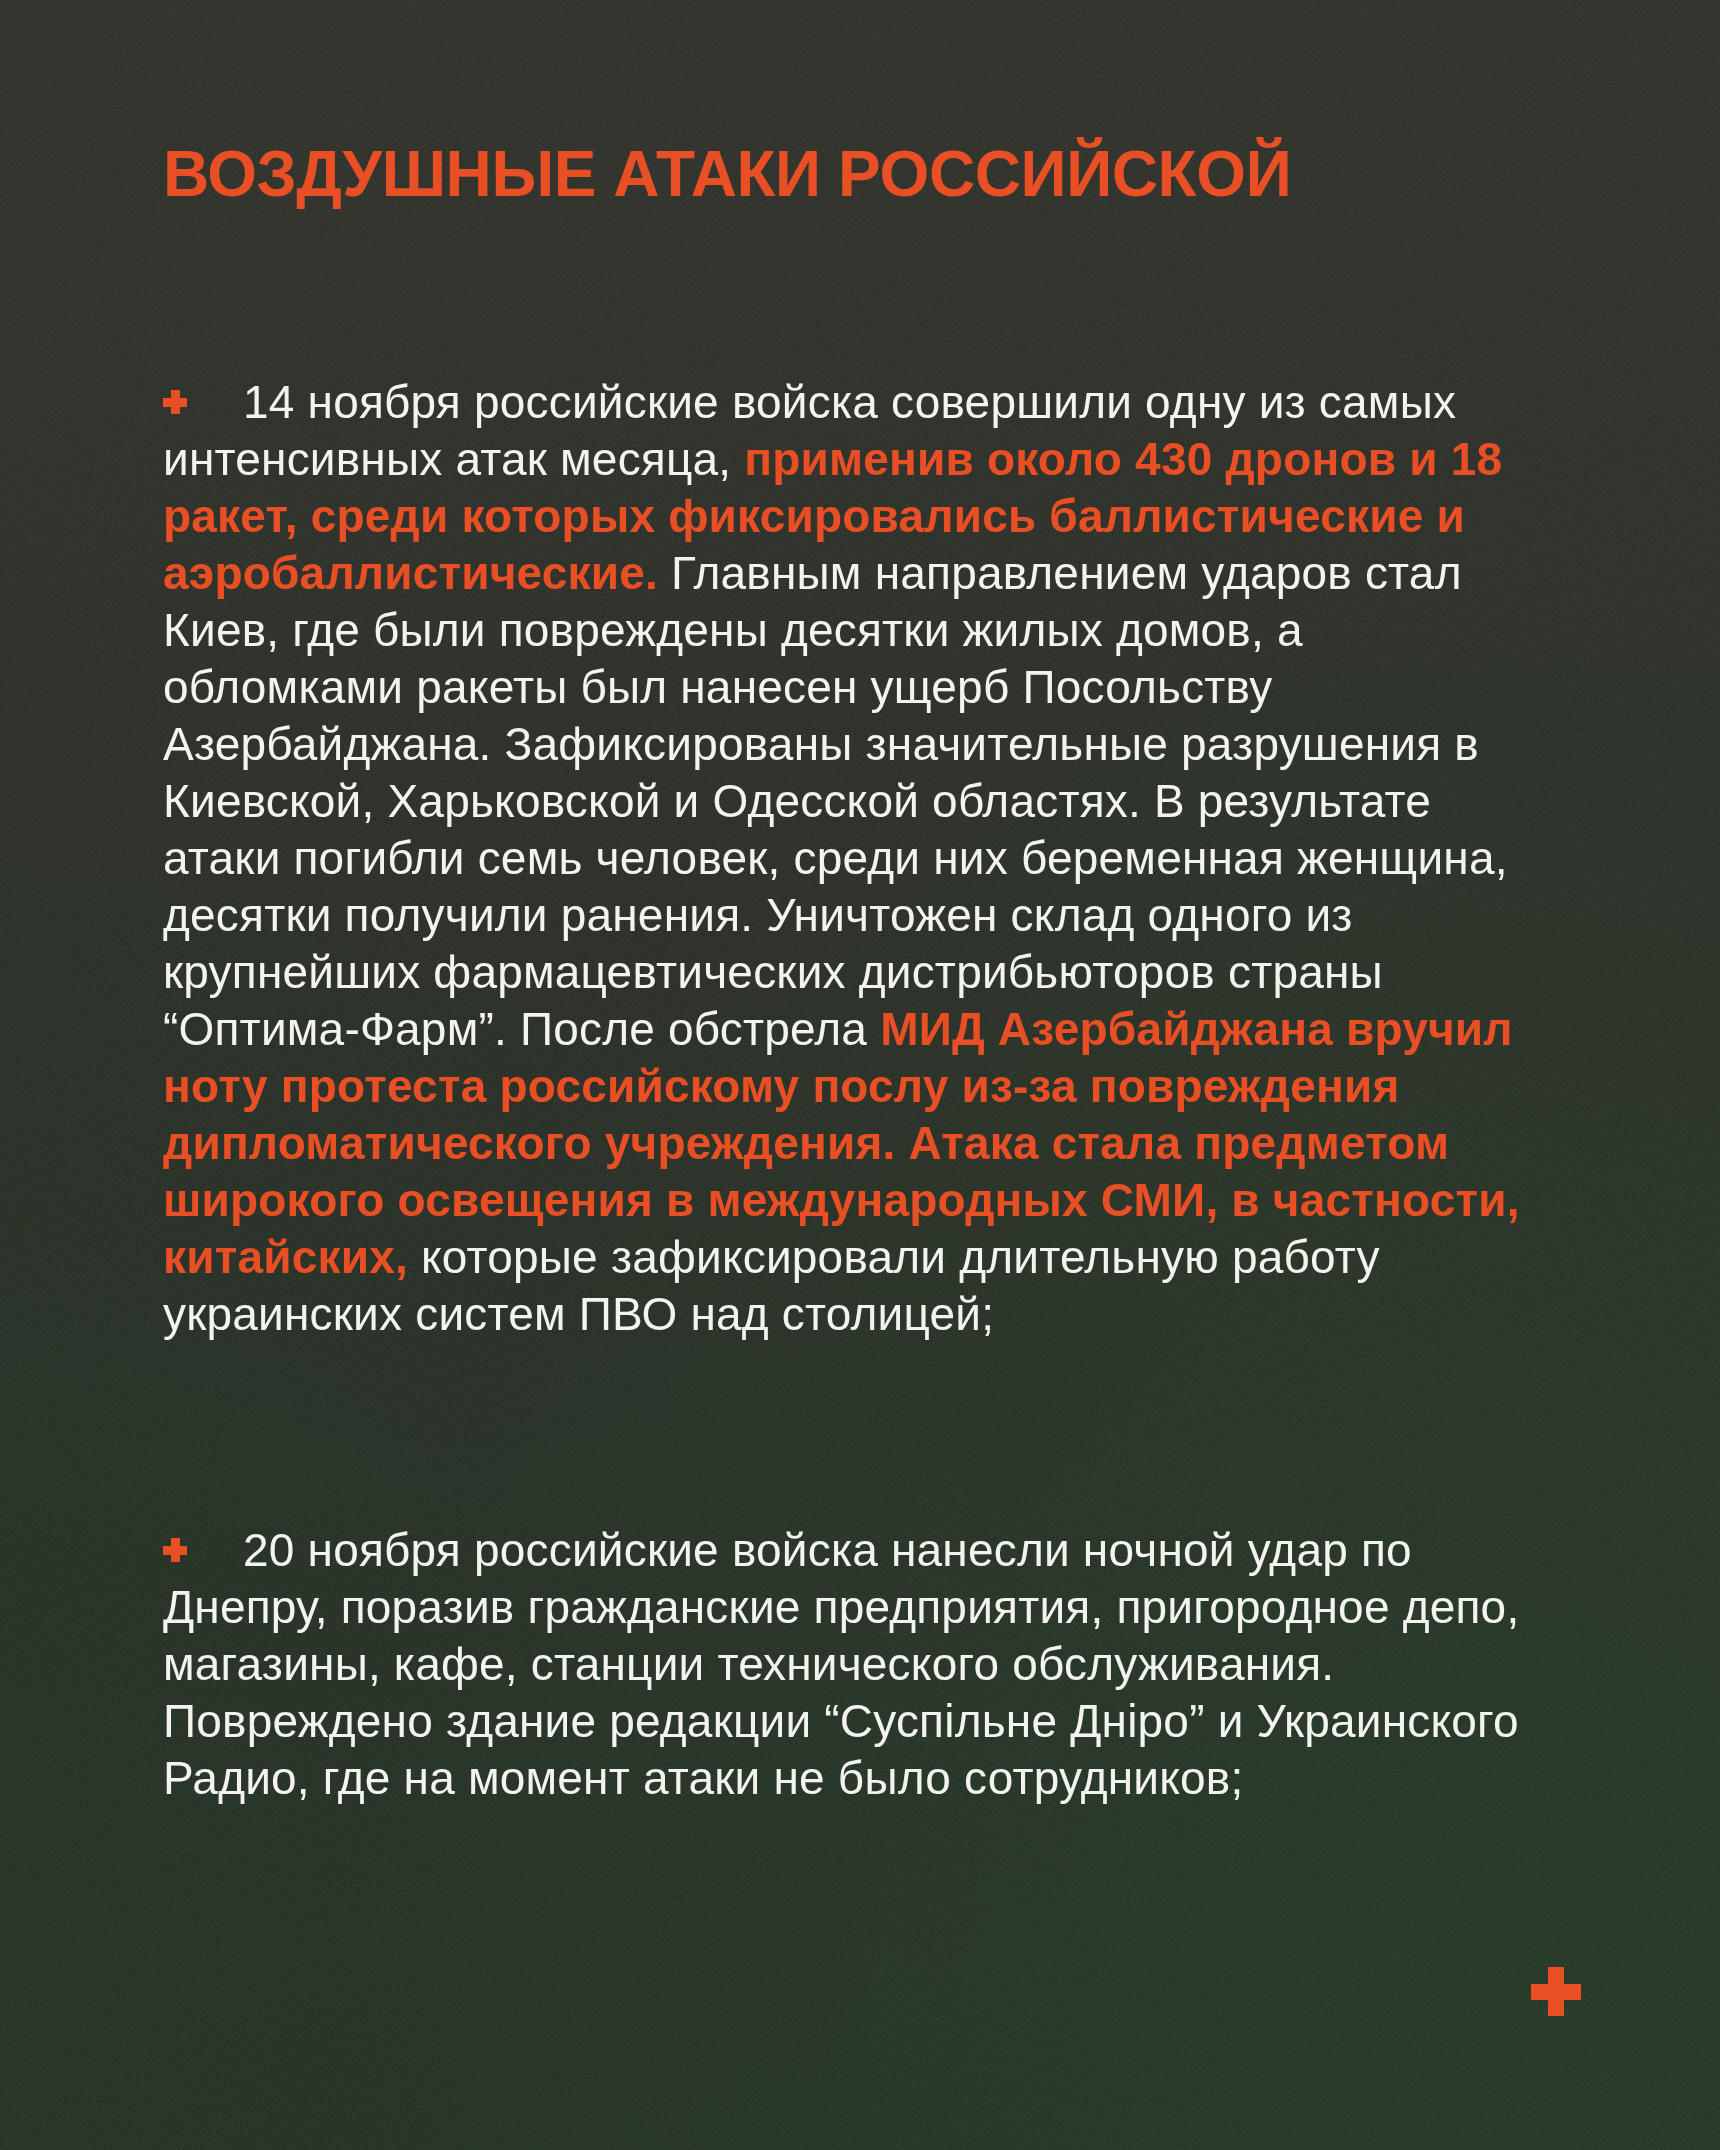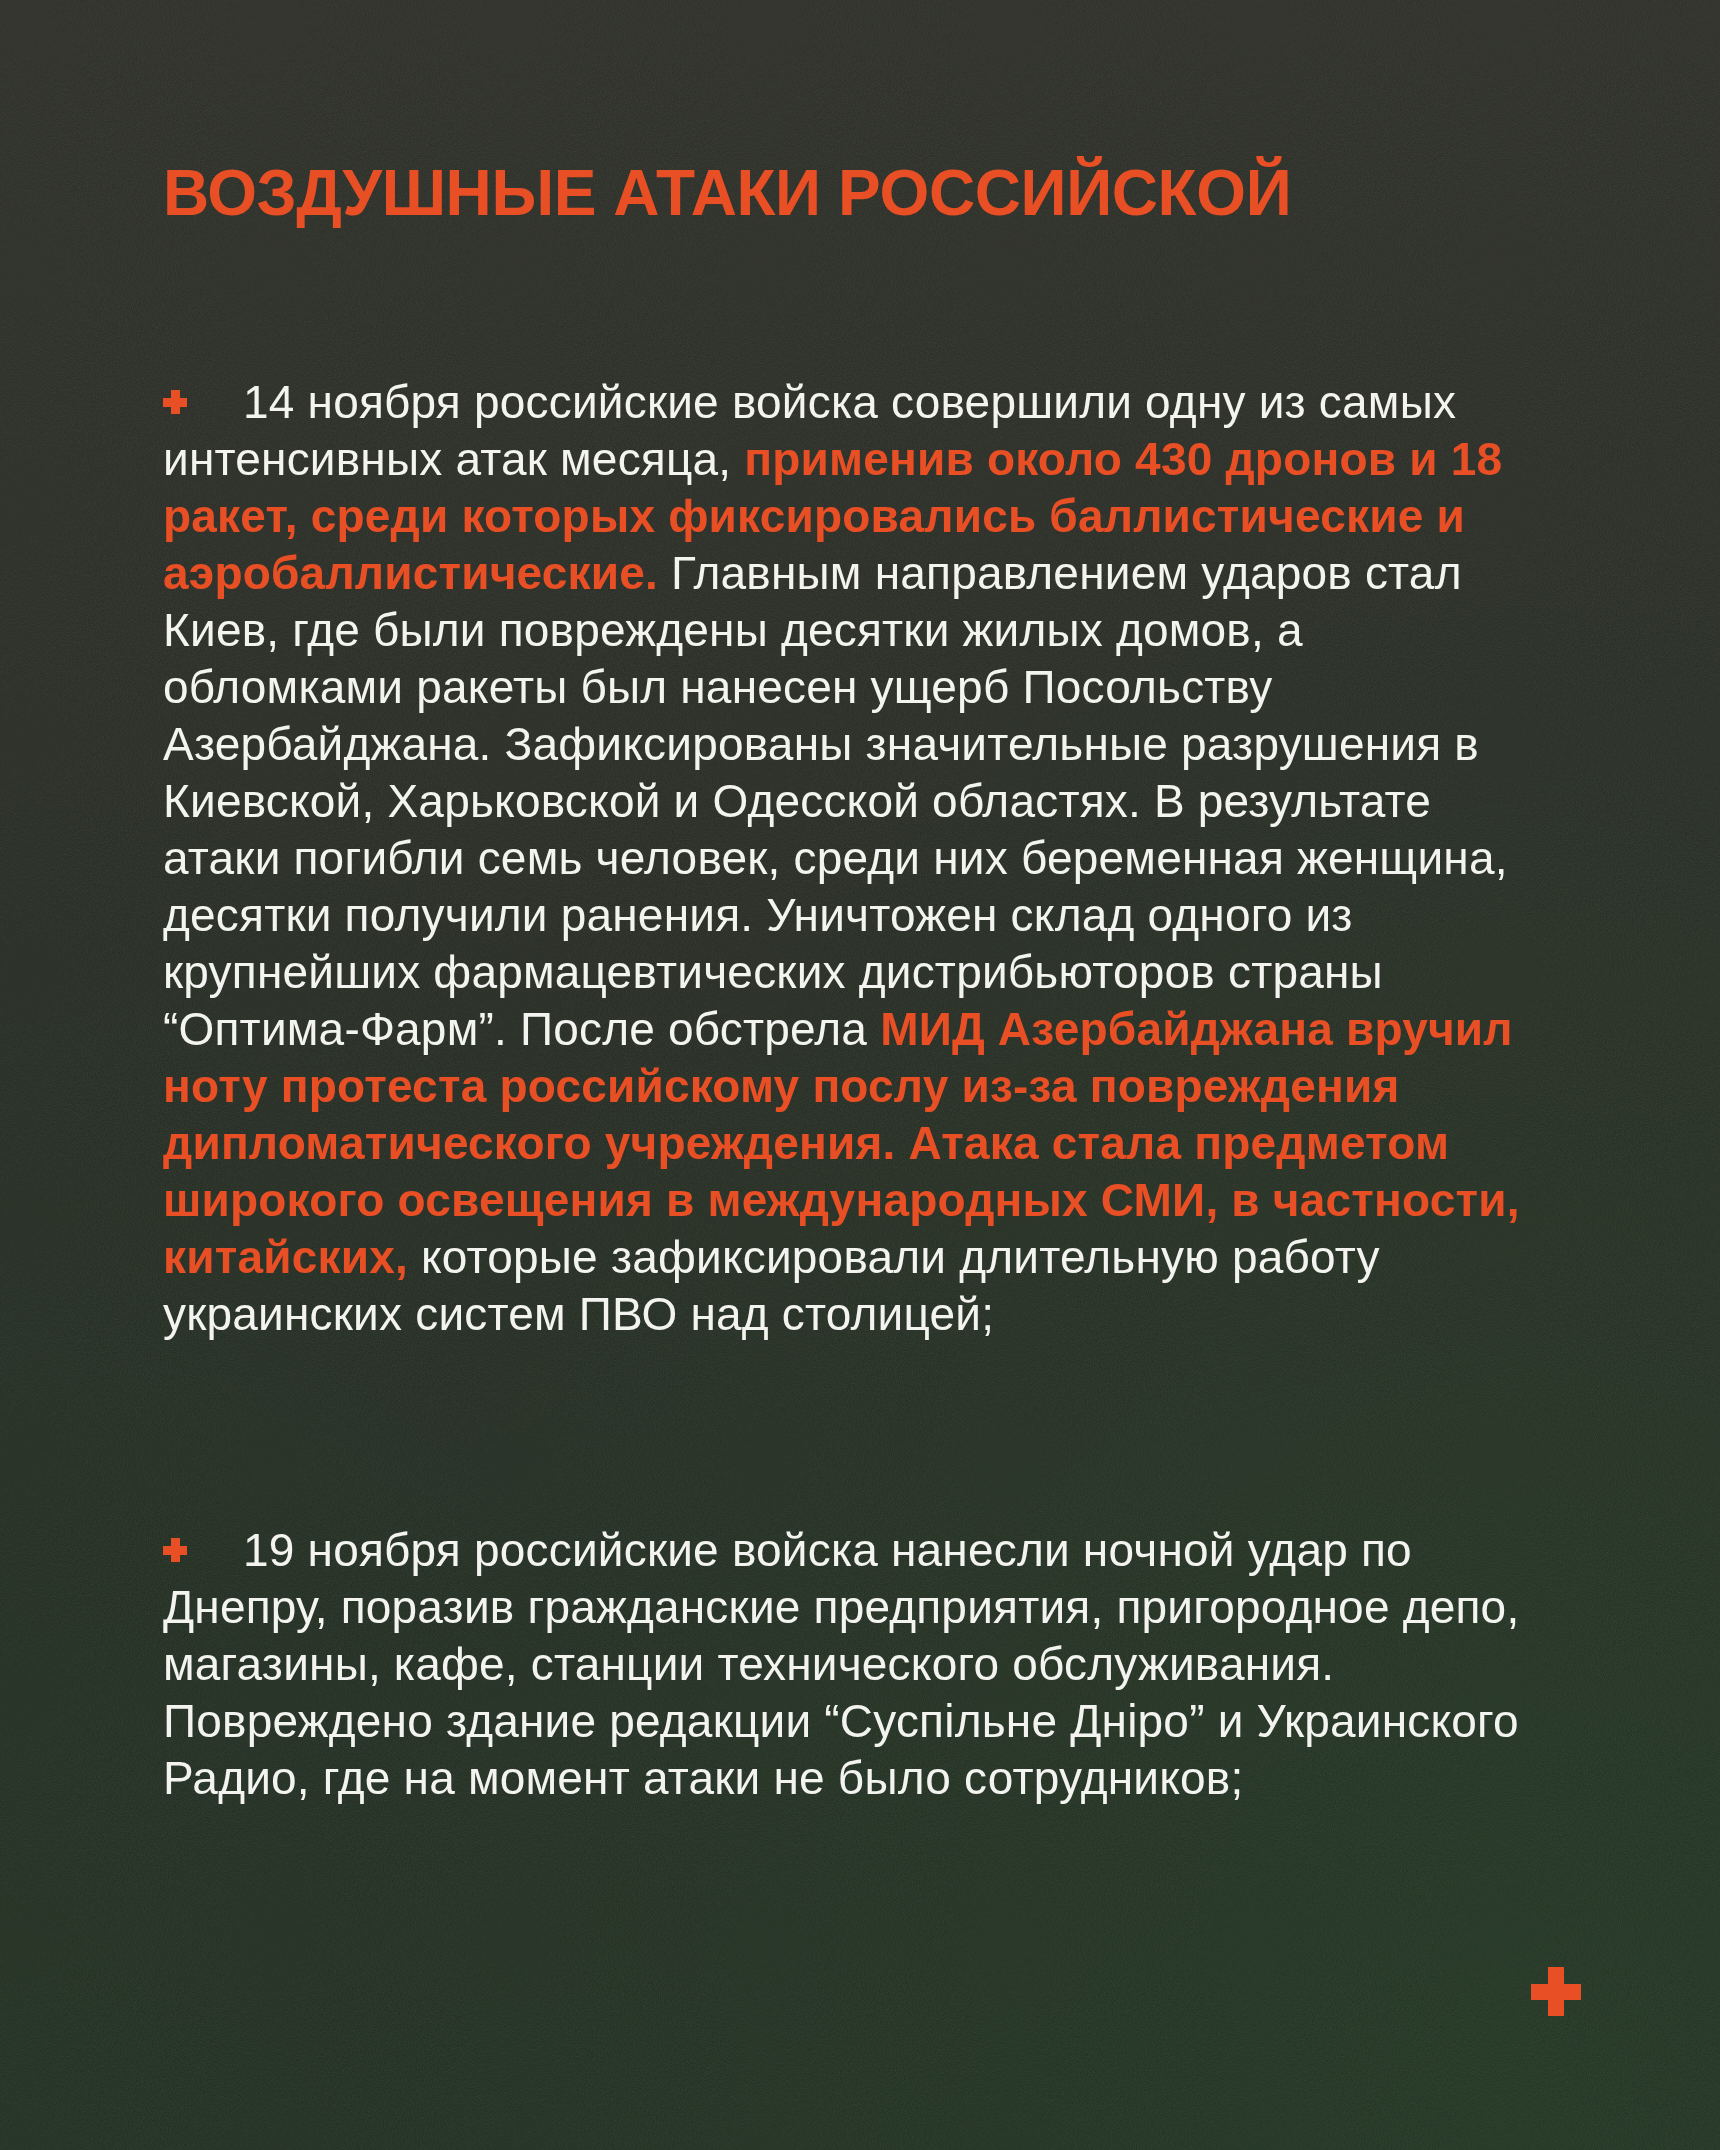--- a/index.html
+++ b/index.html
@@ -18,21 +18,21 @@
     position: absolute;
     left: 0; top: 0;
     width: 100%; height: 100%;
     pointer-events: none;
   }
   .content-layer { position: absolute; left: 0; top: 0; width: 100%; height: 100%; }
 
   h1.title {
     position: absolute;
     left: 163px;
-    top: 157px;
+    top: 138px;
     width: 1402px;
     margin: 0;
     font-size: 64px;
     line-height: 72px;
     font-weight: 700;
     letter-spacing: -0.4px;
     color: var(--accent);
     text-transform: uppercase;
   }
   h1.title .t-line { display: block; }
@@ -112,19 +112,19 @@
   </svg>
 
   <div class="content-layer">
 
     <h1 class="title">
         <span class="t-line">ВОЗДУШНЫЕ АТАКИ РОССИЙСКОЙ</span>
       </h1>
 
     <p class="para para-1"><span class="bullet"></span><span class="seg">14 ноября российские войска совершили одну из самых интенсивных атак месяца, </span><span class="seg hl">применив около 430 дронов и 18 ракет, среди которых фиксировались баллистические и аэробаллистические.</span><span class="seg"> Главным направлением ударов стал Киев, где были повреждены десятки жилых домов, а обломками ракеты был нанесен ущерб Посольству Азербайджана. Зафиксированы значительные разрушения в Киевской, Харьковской и Одесской областях. В результате атаки погибли семь человек, среди них беременная женщина, десятки получили ранения. Уничтожен склад одного из крупнейших фармацевтических дистрибьюторов страны “Оптима-Фарм”. После обстрела </span><span class="seg hl">МИД Азербайджана вручил ноту протеста российскому послу из-за повреждения дипломатического учреждения. Атака стала предметом широкого освещения в международных СМИ, в частности, китайских,</span><span class="seg"> которые зафиксировали длительную работу украинских систем ПВО над столицей;</span></p>
 
-    <p class="para para-2"><span class="bullet"></span><span class="seg">19 ноября российские войска нанесли ночной удар по Днепру, поразив гражданские предприятия, пригородное депо, магазины, кафе, станции технического обслуживания. Повреждено здание редакции “Суспільне Дніро” и Украинского Радио, где на момент атаки не было сотрудников;</span></p>
+    <p class="para para-2"><span class="bullet"></span><span class="seg">20 ноября российские войска нанесли ночной удар по Днепру, поразив гражданские предприятия, пригородное депо, магазины, кафе, станции технического обслуживания. Повреждено здание редакции “Суспільне Дніро” и Украинского Радио, где на момент атаки не было сотрудников;</span></p>
 
     <div class="footer-plus"></div>
 
   </div>
 </div>
 
 
 </body></html>

